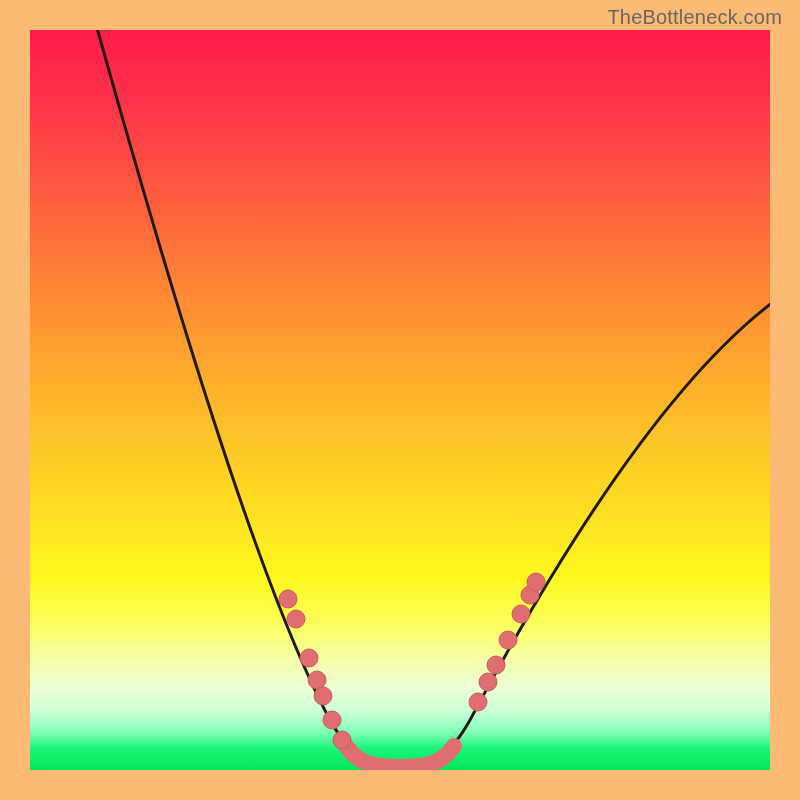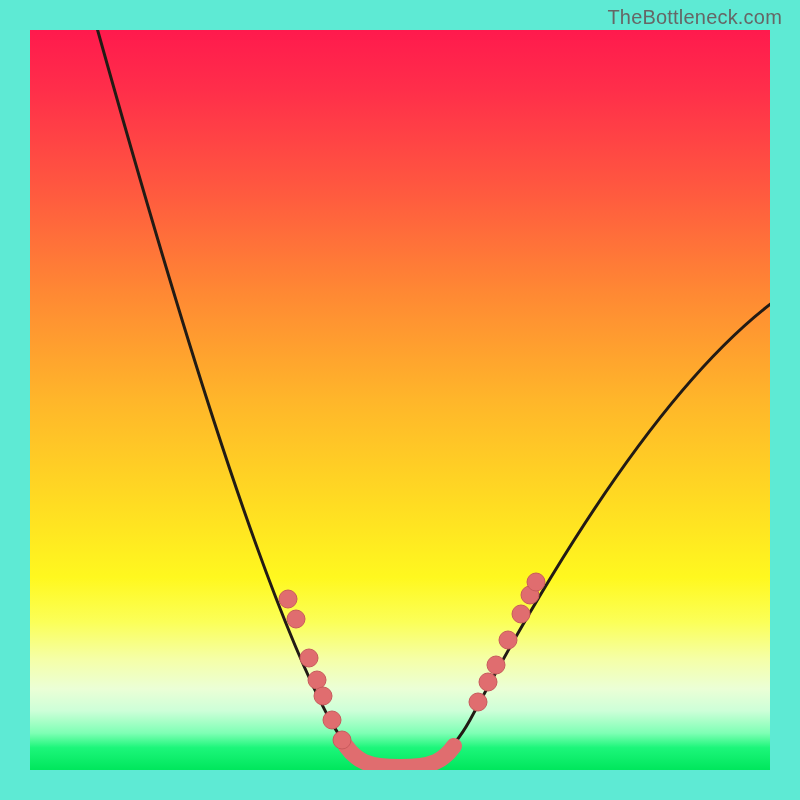--- a/index.html
+++ b/index.html
@@ -8,21 +8,21 @@
     width: 800px;
     height: 800px;
     background: #000;
     overflow: hidden;
     font-family: Arial, Helvetica, sans-serif;
   }
   .stage {
     position: relative;
     width: 800px;
     height: 800px;
-    background: #5eead4;
+    background: #fdba74;
   }
   .watermark {
     position: absolute;
     top: 6px;
     right: 18px;
     color: #666;
     font-size: 20px;
     font-weight: 500;
     letter-spacing: 0.2px;
     user-select: none;

